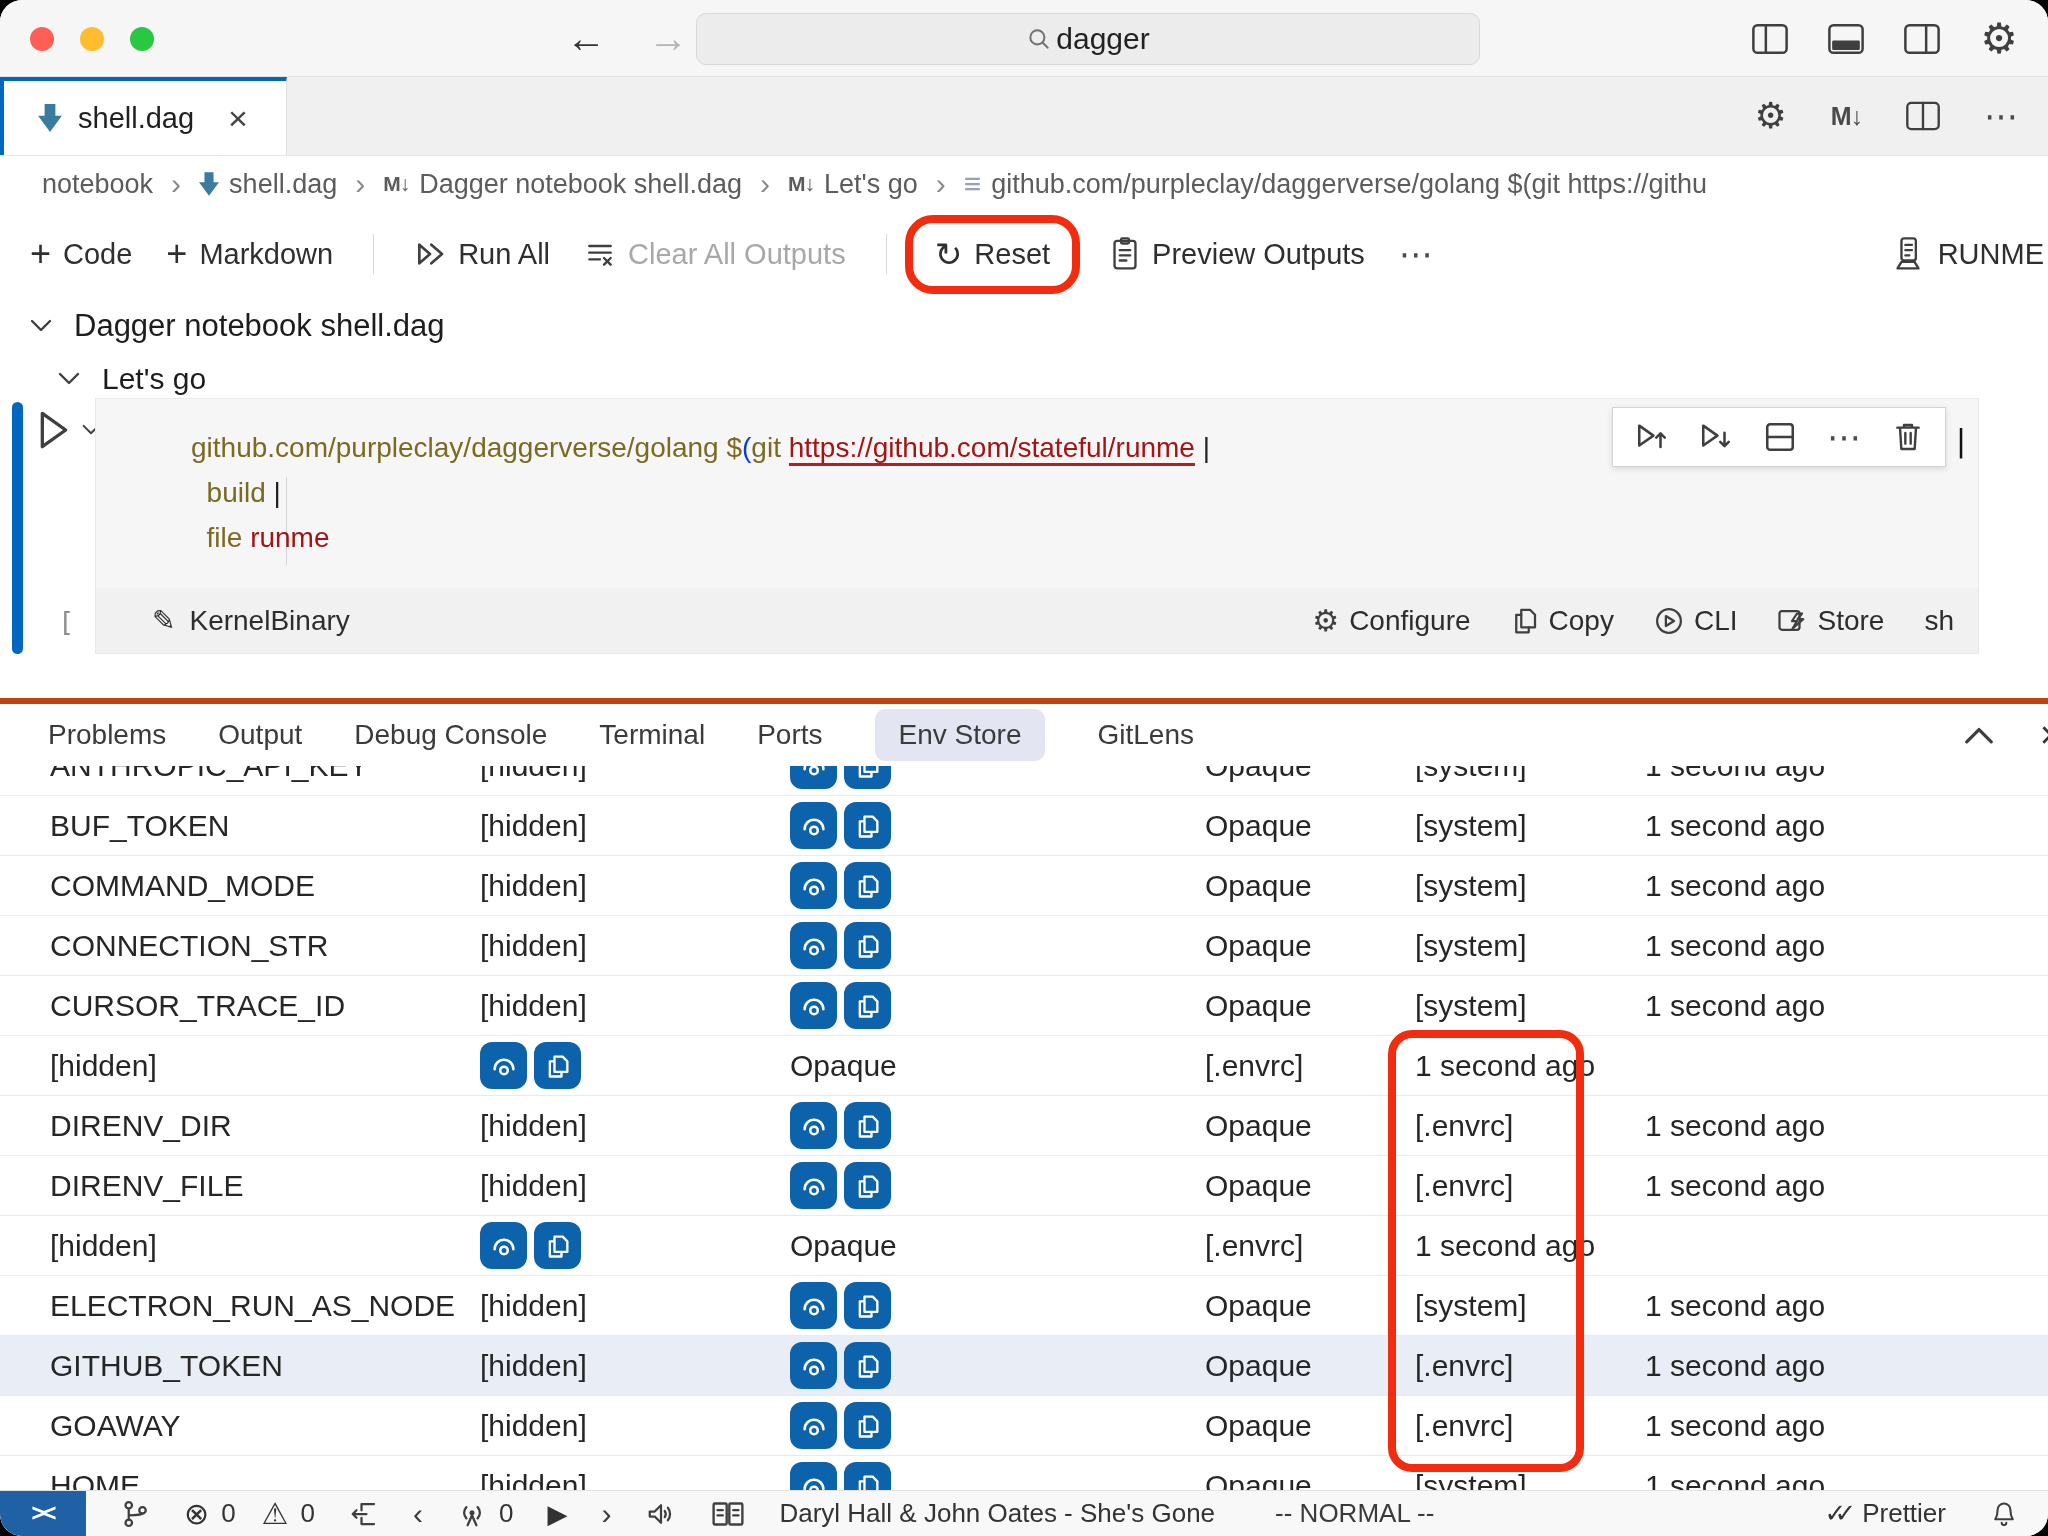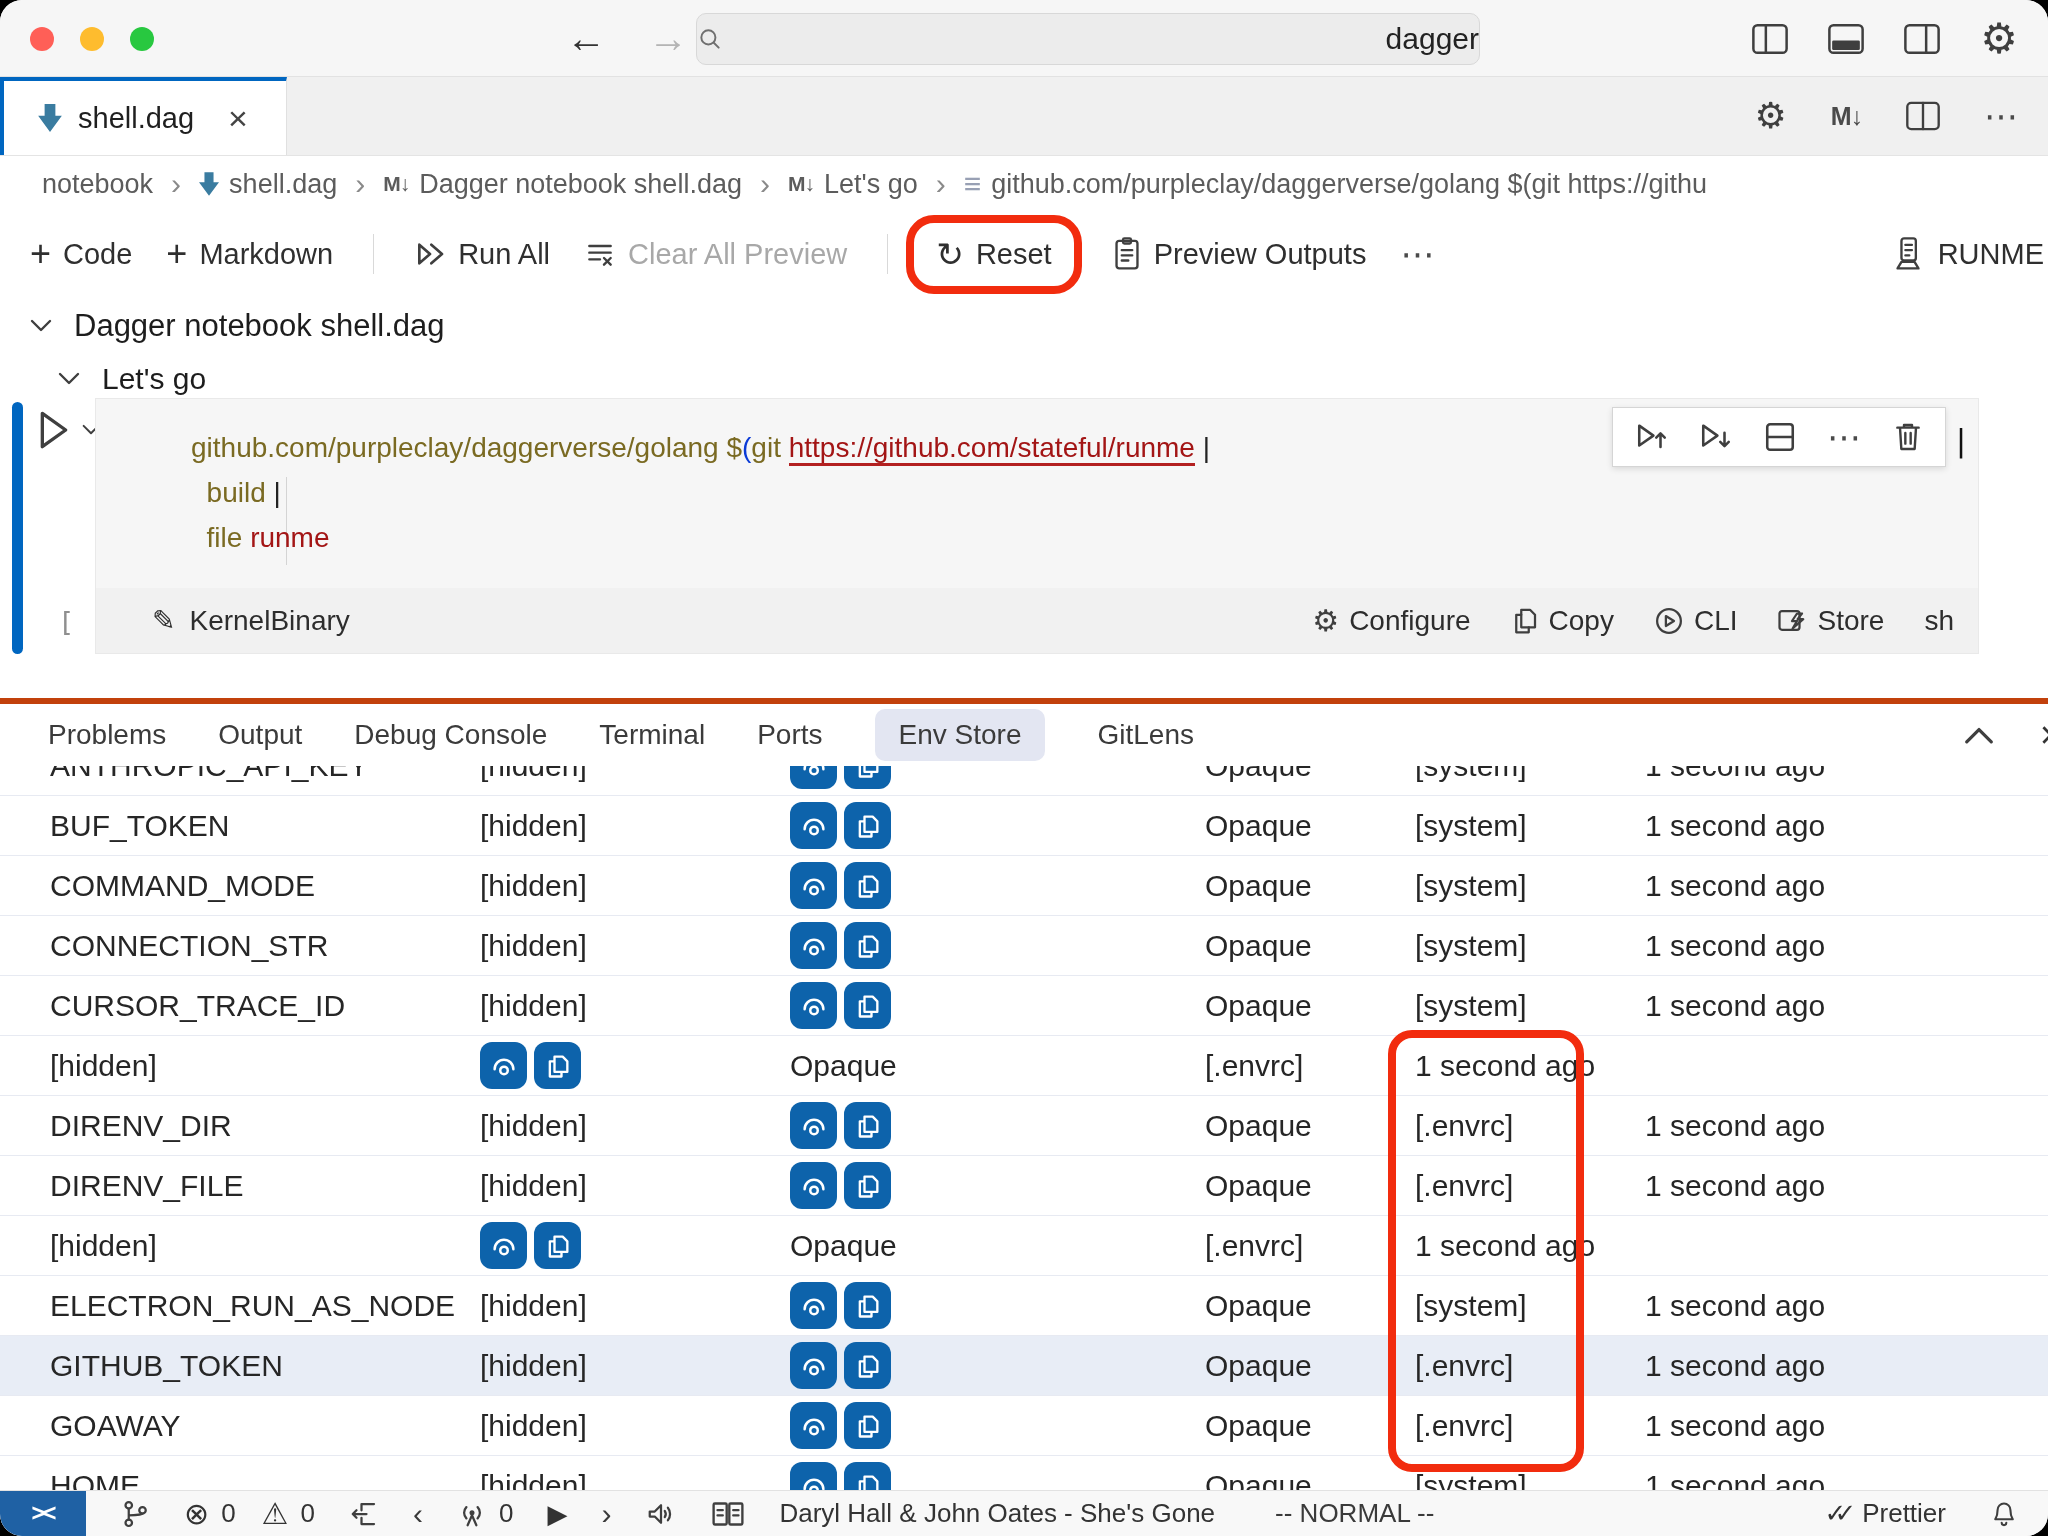--- a/index.html
+++ b/index.html
@@ -8,21 +8,21 @@
   svg{display:block;}
   .ic{stroke:#3f3f3f;fill:none;stroke-width:1.8;stroke-linecap:round;stroke-linejoin:round;}
 
   
   .titlebar{position:absolute;left:0;top:0;width:2048px;height:76px;background:#f6f6f6;border-bottom:1px solid #e2e2e2;}
   .lights{position:absolute;left:30px;top:27px;display:flex;gap:26px;}
   .light{width:24px;height:24px;border-radius:50%;}
   .l-red{background:#ff5f57;}.l-yellow{background:#febc2e;}.l-green{background:#28c840;}
   .navarrows{position:absolute;left:566px;top:16px;display:flex;gap:42px;font-size:40px;color:#333;}
   .navarrows .fwd{color:#b4b4b4;}
-  .searchbox{position:absolute;left:696px;top:13px;width:782px;height:50px;background:#ececec;border:1px solid #d8d8d8;border-radius:10px;display:flex;align-items:center;justify-content:space-between;gap:4px;font-size:30px;color:#222;}
+  .searchbox{position:absolute;left:696px;top:13px;width:782px;height:50px;background:#ececec;border:1px solid #d8d8d8;border-radius:10px;display:flex;align-items:center;justify-content:center;gap:4px;font-size:30px;color:#222;}
   .winicons{position:absolute;right:30px;top:18px;display:flex;gap:40px;align-items:center;}
 
   
   .tabbar{position:absolute;left:0;top:77px;width:2048px;height:78px;background:#f0f0f0;border-bottom:1px solid #e4e4e4;}
   .tab{position:absolute;left:0;top:0;width:287px;height:78px;background:#fff;border-top:4px solid #0066c0;border-left:4px solid #0066c0;border-right:1px solid #e0e0e0;display:flex;align-items:center;gap:16px;padding-left:34px;box-sizing:border-box;}
   .tab-label{font-size:29px;color:#1f1f1f;}
   .tab-close{font-size:34px;color:#444;margin-left:18px;line-height:1;}
   .tabicons{position:absolute;right:28px;top:0;height:78px;display:flex;align-items:center;gap:44px;color:#4a4a4a;}
   .gear-glyph{font-size:36px;color:#3f3f3f;line-height:1;}
   .mdown{font-size:25px;font-weight:bold;color:#4a4a4a;letter-spacing:-1px;}
@@ -195,21 +195,21 @@
         </svg>
       <span>Run All</span>
     </span>
     <span class="tbtn muted">
       <svg width="32" height="32" viewBox="0 0 24 24">
           <g style="stroke:#a8a8a8">
             <path class="ic" d="M4 6 H20 M4 11 H20 M4 16 H12"></path>
             <path class="ic" d="M15 15 L20 20 M20 15 L15 20"></path>
           </g>
         </svg>
-      <span>Clear All Preview</span>
+      <span>Clear All Outputs</span>
     </span>
     <span class="tsep"></span>
     <span class="reset-wrap">
       <span class="reset-glyph">↻</span>
       <span>Reset</span>
       <span class="annotation-oval"></span>
     </span>
     <span class="tbtn" style="margin-left:18px">
       <svg width="30" height="34" viewBox="0 0 22 26">
           <rect class="ic" x="3" y="3" width="16" height="21" rx="2"></rect>

